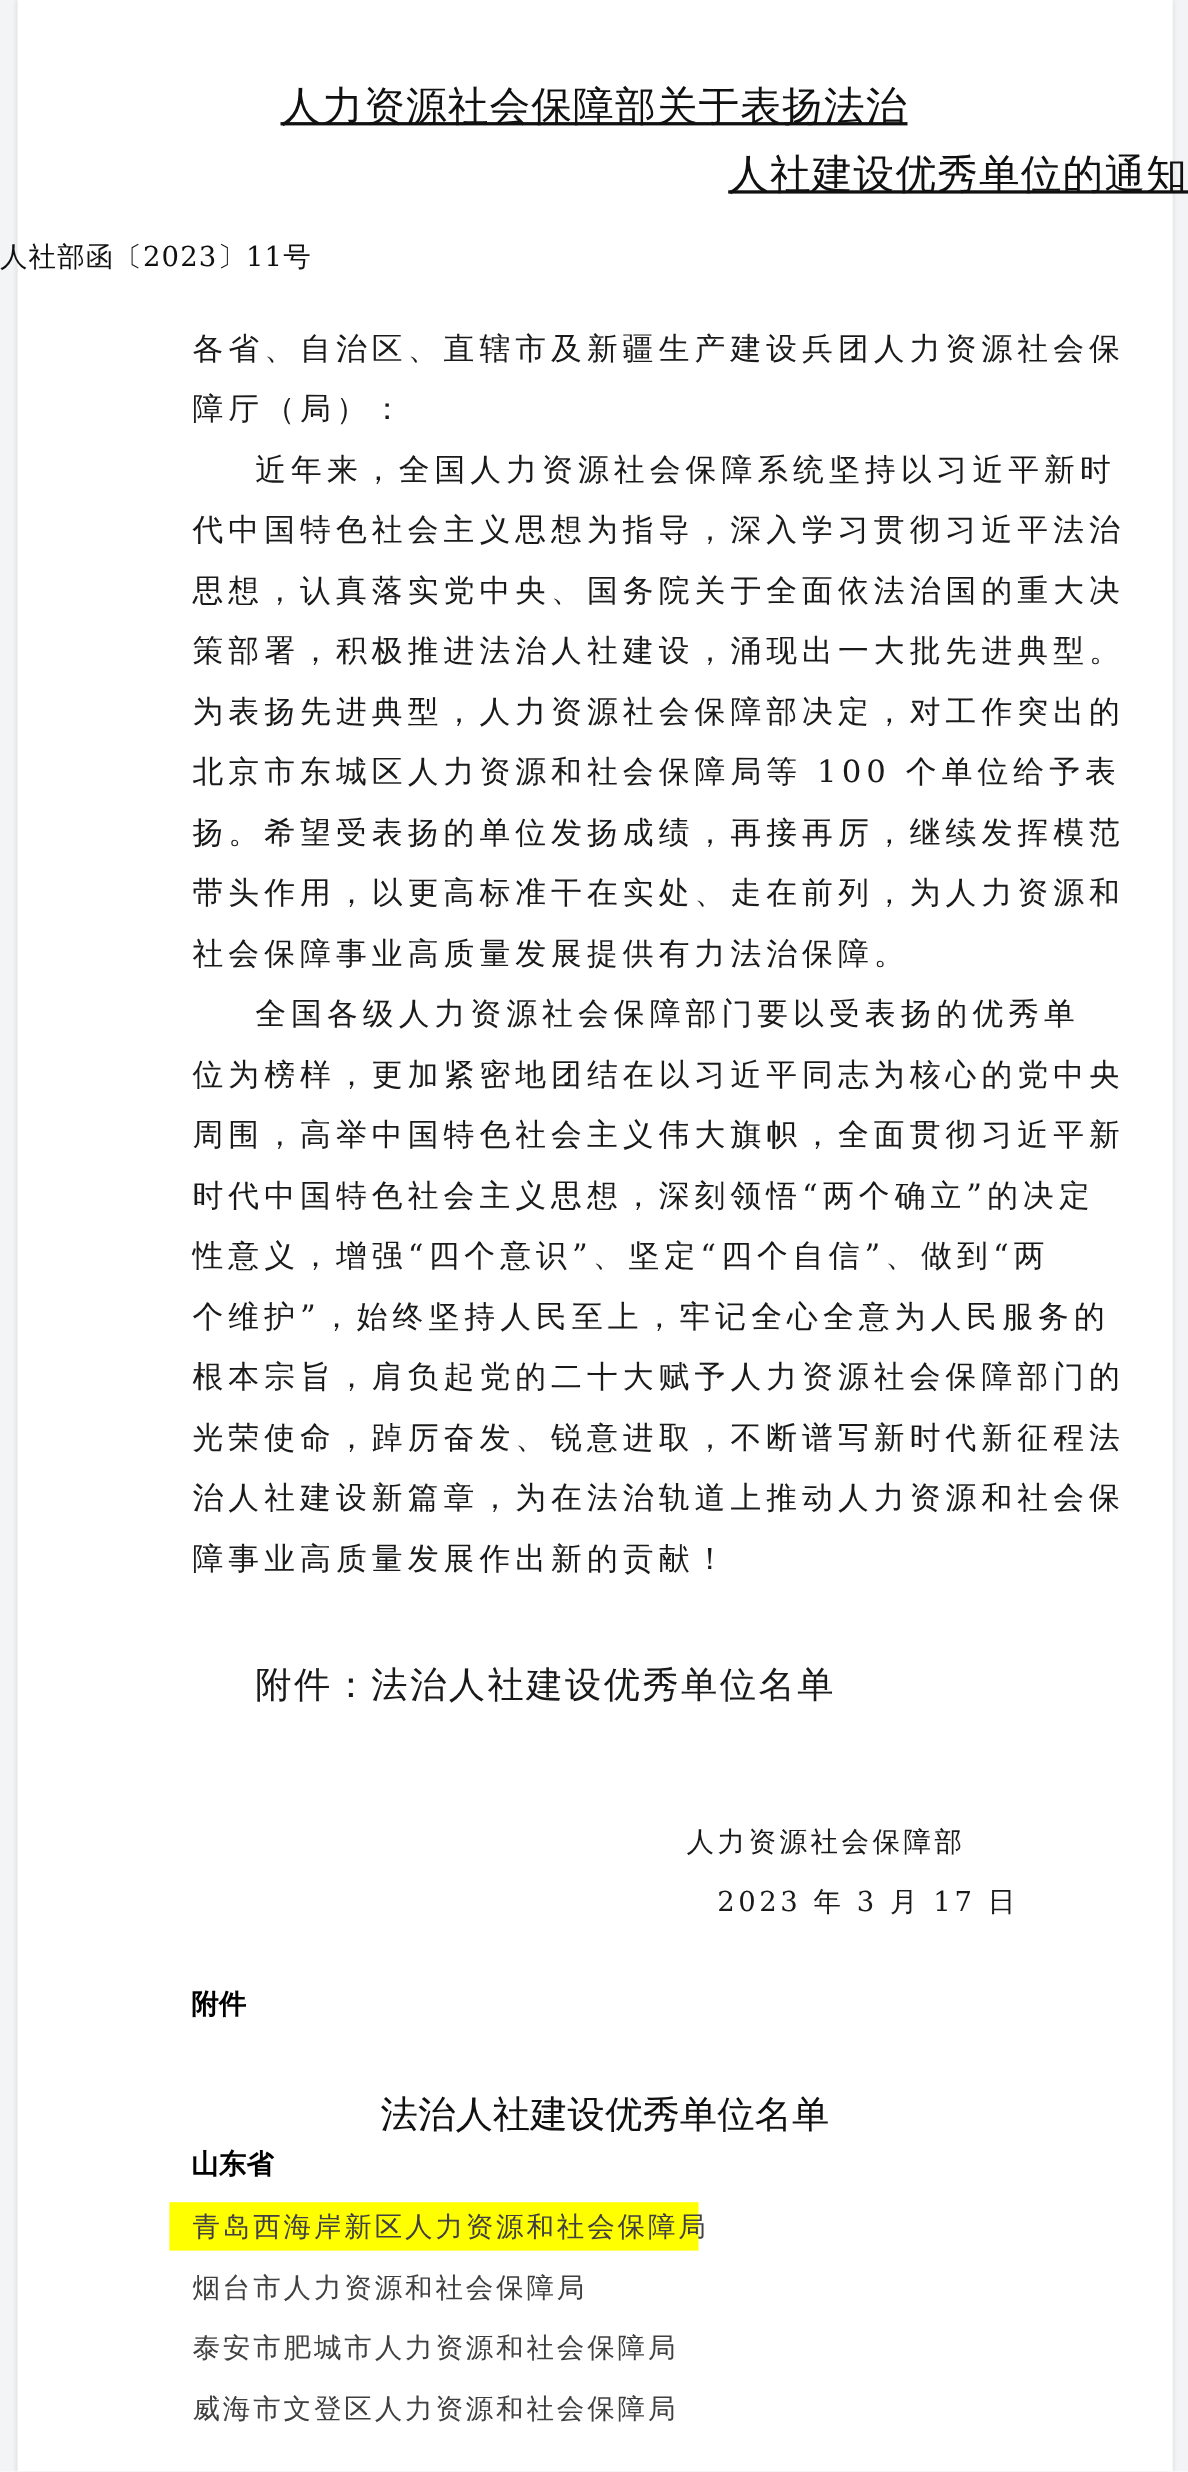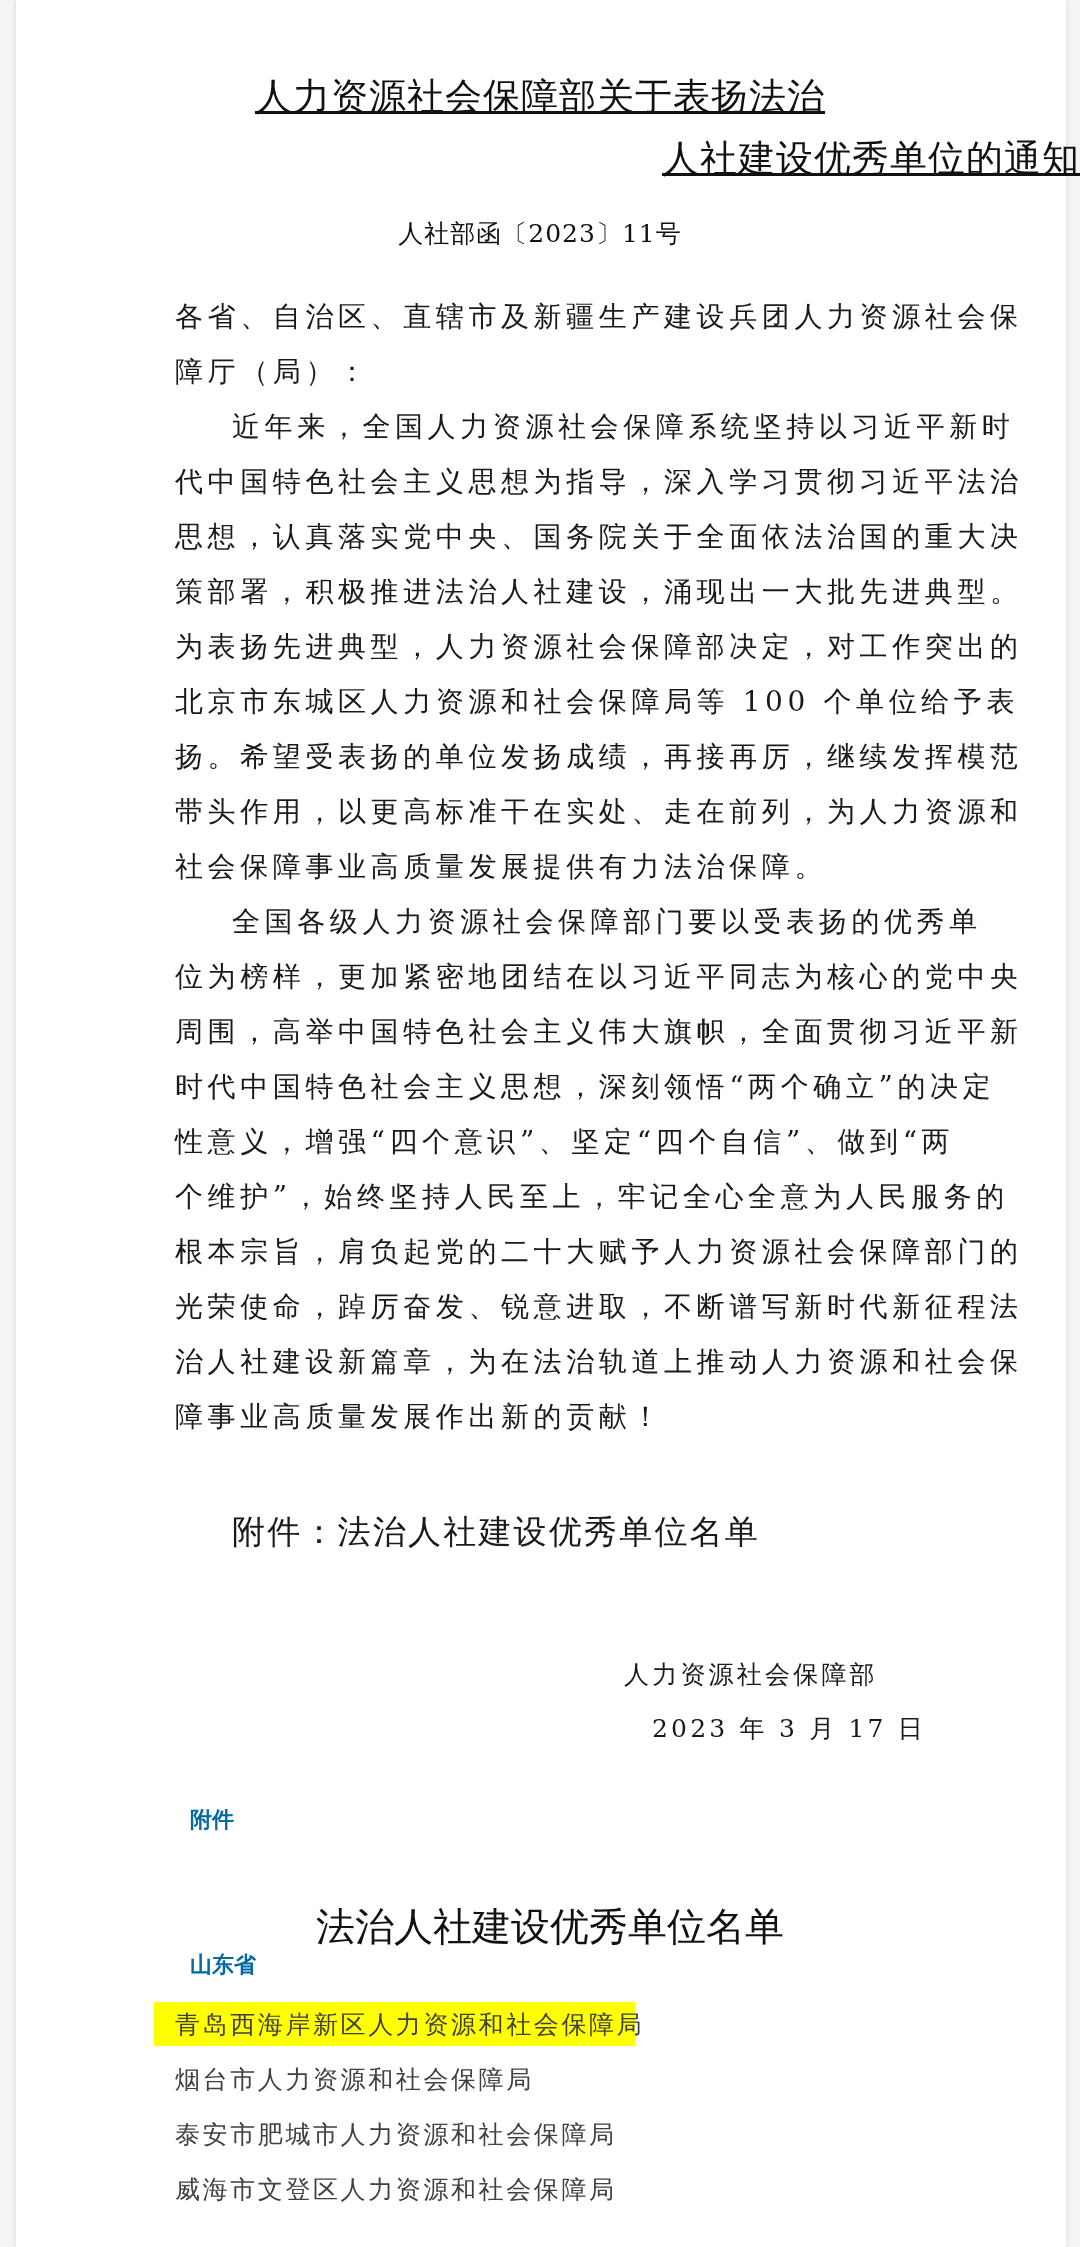--- a/index.html
+++ b/index.html
@@ -33,21 +33,21 @@
     width: 1080px;
     text-align: center;
     font-size: 37px;
     letter-spacing: 1px;
     color: #111;
     text-decoration: underline;
   }
   .docno {
     left: 0;
     width: 1080px;
-    text-align: center;
+    text-align: left;
     font-size: 25px;
     letter-spacing: 1px;
     color: #111;
   }
   .body-line {
     left: 175px;
     font-size: 28px;
     letter-spacing: 4.6px;
     color: #1a1a1a;
     line-height: 40px;
@@ -59,31 +59,31 @@
     left: 232px;
     font-size: 33px;
     letter-spacing: 2.2px;
   }
   .sign {
     font-size: 25px;
     letter-spacing: 3.2px;
     margin-left: 12px;
   }
   .label-bold {
-    left: 190px;
+    left: 174px;
     font-family: "DejaVu Sans", "Liberation Sans", sans-serif;
     font-weight: bold;
-    font-size: 22px;
-    color: #0369a1;
+    font-size: 25px;
+    color: #000000;
   }
   .list-title {
     left: 0;
     width: 1080px;
     text-align: center;
-    font-size: 39px;
+    font-size: 34px;
     color: #111;
     padding-left: 20px;
     box-sizing: border-box;
   }
   .unit {
     left: 175px;
     font-size: 25px;
     letter-spacing: 2.6px;
     color: #404040;
   }

